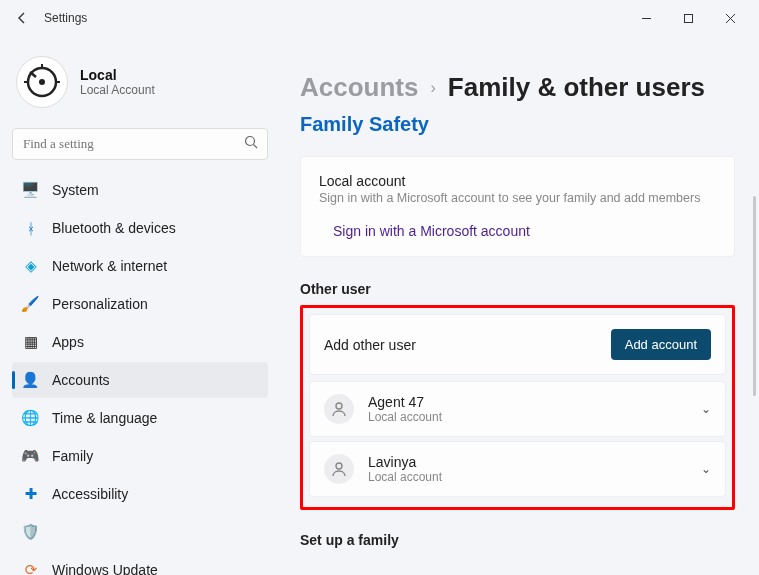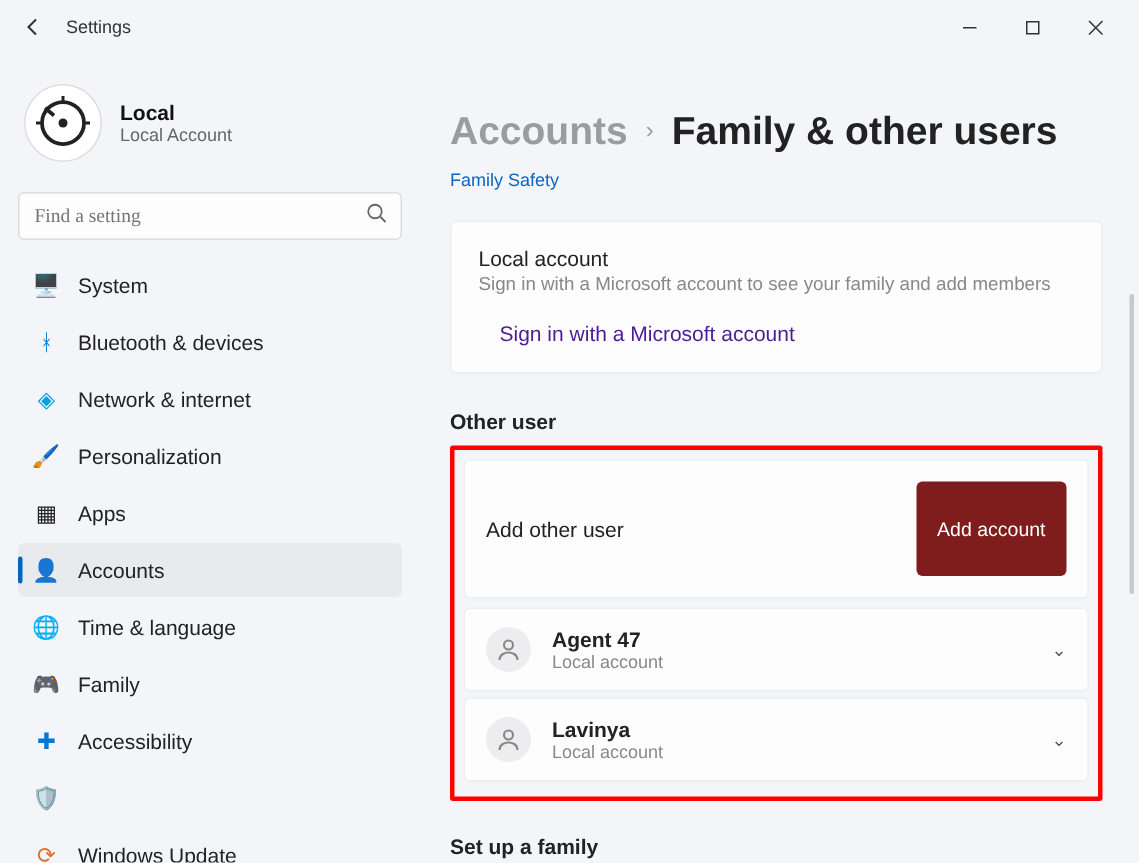--- a/index.html
+++ b/index.html
@@ -27,38 +27,38 @@
 .navitem { display: flex; align-items: center; gap: 12px; height: 36px; padding: 0 10px; border-radius: 4px; cursor: pointer; font-size: 14px; color: #222; position: relative; }
 .navitem.active { background: #e8eaee; }
 .navitem.active::before { content: ""; position: absolute; left: 0; top: 9px; width: 3px; height: 18px; background: #0067c0; border-radius: 2px; }
 .navicon { width: 18px; height: 18px; display: flex; align-items: center; justify-content: center; font-size: 15px; }
 
 .content { flex: 1; padding: 36px 24px 0 20px; overflow-y: auto; position: relative; }
 .breadcrumb { display: flex; align-items: center; gap: 12px; margin-bottom: 6px; }
 .breadcrumb .parent { font-size: 26px; color: #9a9ca2; font-weight: 600; cursor: pointer; }
 .breadcrumb .chev { color: #9a9ca2; font-size: 16px; }
 .breadcrumb .current { font-size: 26px; color: #222; font-weight: 600; }
-.fslink { color: #0a66c2; font-size: 12px; font-weight: 400; margin: 4px 0 20px 0; display: inline-block; cursor: pointer; }
+.fslink { color: #0a66c2; font-size: 20px; font-weight: 700; margin: 4px 0 20px 0; display: inline-block; cursor: pointer; }
 
 .card { background: #fdfdfe; border: 1px solid #eceef2; border-radius: 4px; padding: 16px 18px; margin-bottom: 24px; }
 .card .ct { font-size: 14px; color: #222; }
 .card .cd { font-size: 12.5px; color: #888; margin-top: 2px; }
 .card .ms { color: #4c1d95; font-size: 14px; margin-top: 18px; display: inline-block; cursor: pointer; margin-left: 14px; }
 
 .section-label { font-size: 14px; font-weight: 600; color: #222; margin-bottom: 8px; }
 
 .highlighted { border: 3px solid #ff0000; padding: 6px; border-radius: 2px; margin-bottom: 22px; }
 
 .addrow { background: #fdfdfe; border: 1px solid #eceef2; border-radius: 4px; padding: 14px 14px; display: flex; align-items: center; justify-content: space-between; margin-bottom: 6px; gap: 48px; }
 .addrow .lbl { font-size: 14px; color: #222; }
-.addbtn { background: #7f1d1d; color: #fff; border: none; border-radius: 4px; padding: 24px 14px; font-size: 13px; cursor: pointer; }
+.addbtn { background: #0c4a6e; color: #fff; border: none; border-radius: 4px; padding: 8px 14px; font-size: 13px; cursor: pointer; }
 
 .userrow { background: #fdfdfe; border: 1px solid #eceef2; border-radius: 4px; padding: 12px 14px; display: flex; align-items: center; gap: 14px; margin-bottom: 4px; cursor: pointer; }
 .uicon { width: 30px; height: 30px; border-radius: 50%; background: #ededef; display: flex; align-items: center; justify-content: center; color: #888; }
-.uinfo .un { font-size: 14px; color: #222; font-weight: bold; }
+.uinfo .un { font-size: 14px; color: #222; }
 .uinfo .ut { font-size: 12px; color: #888; }
 .expand { margin-left: auto; color: #555; font-size: 12px; }
 
 .scrollbar { position: absolute; right: 3px; top: 160px; width: 3px; height: 200px; background: #c7c7cc; border-radius: 2px; }
 </style>
 </head>
 <body>
 
 <div class="titlebar">
   <div class="back">

